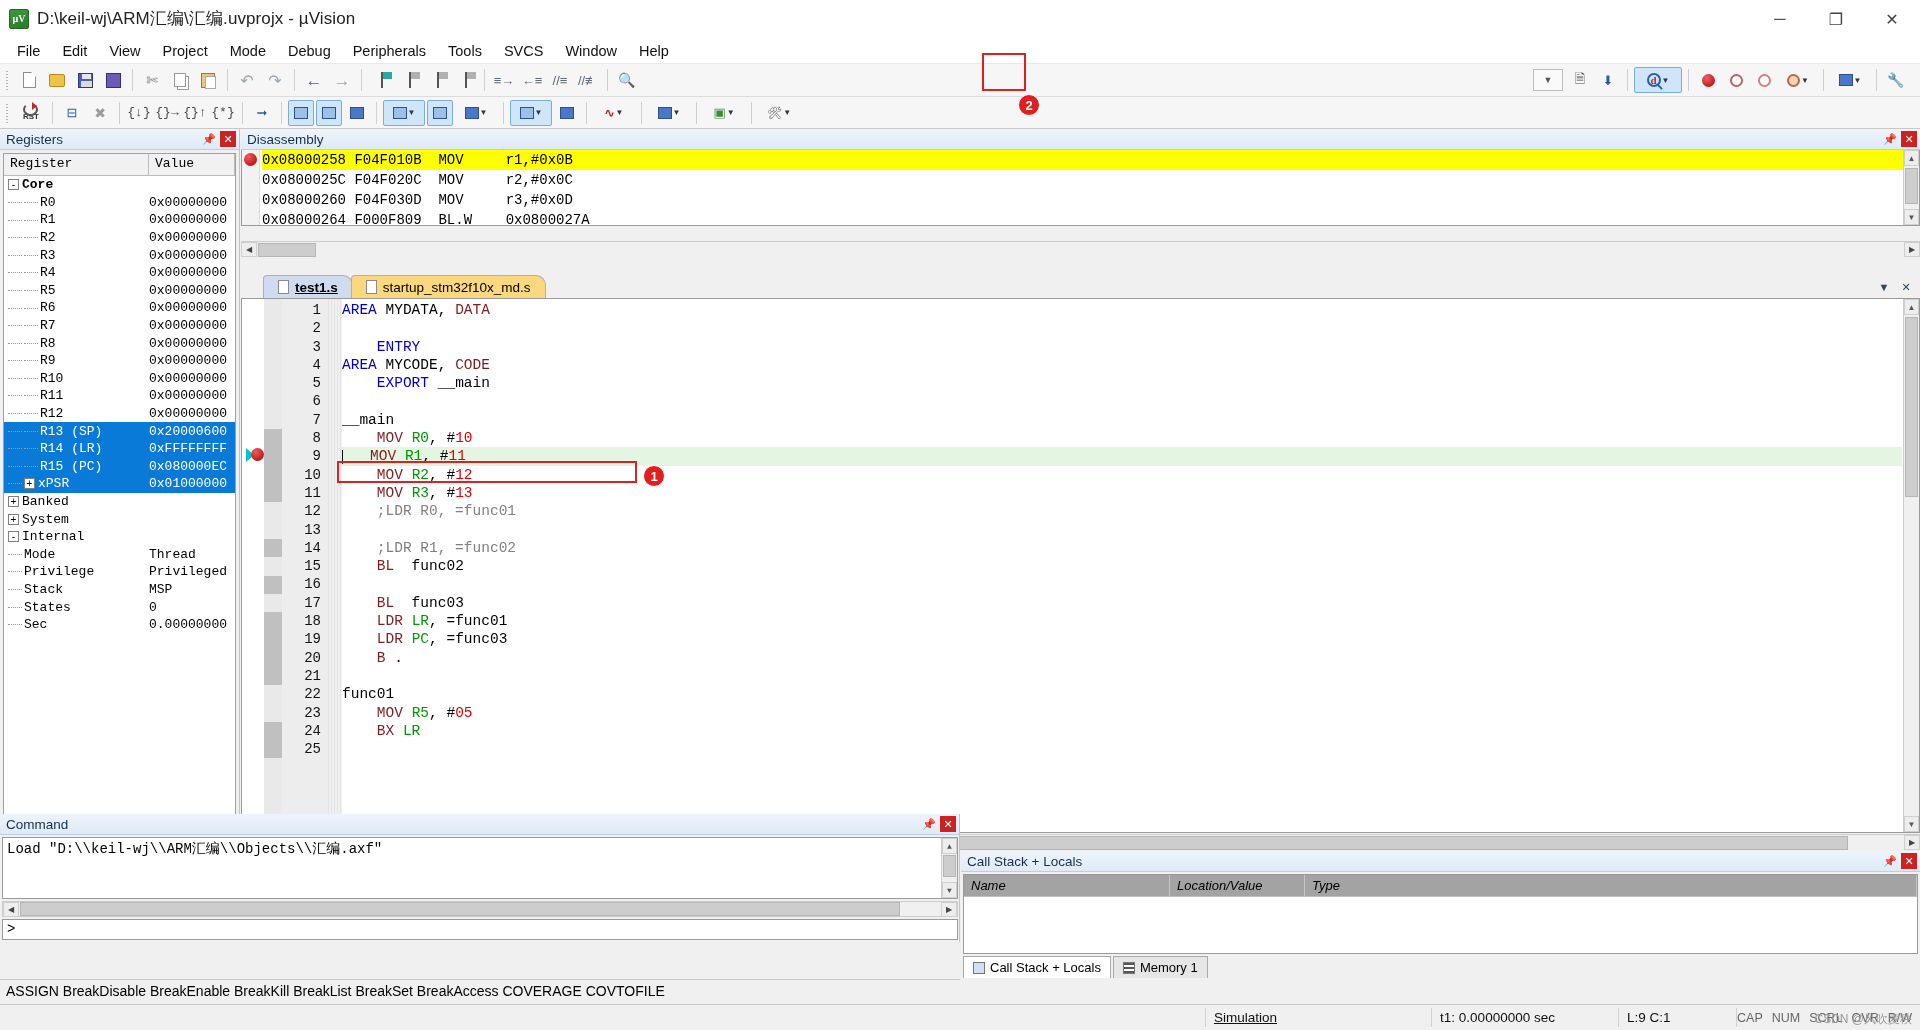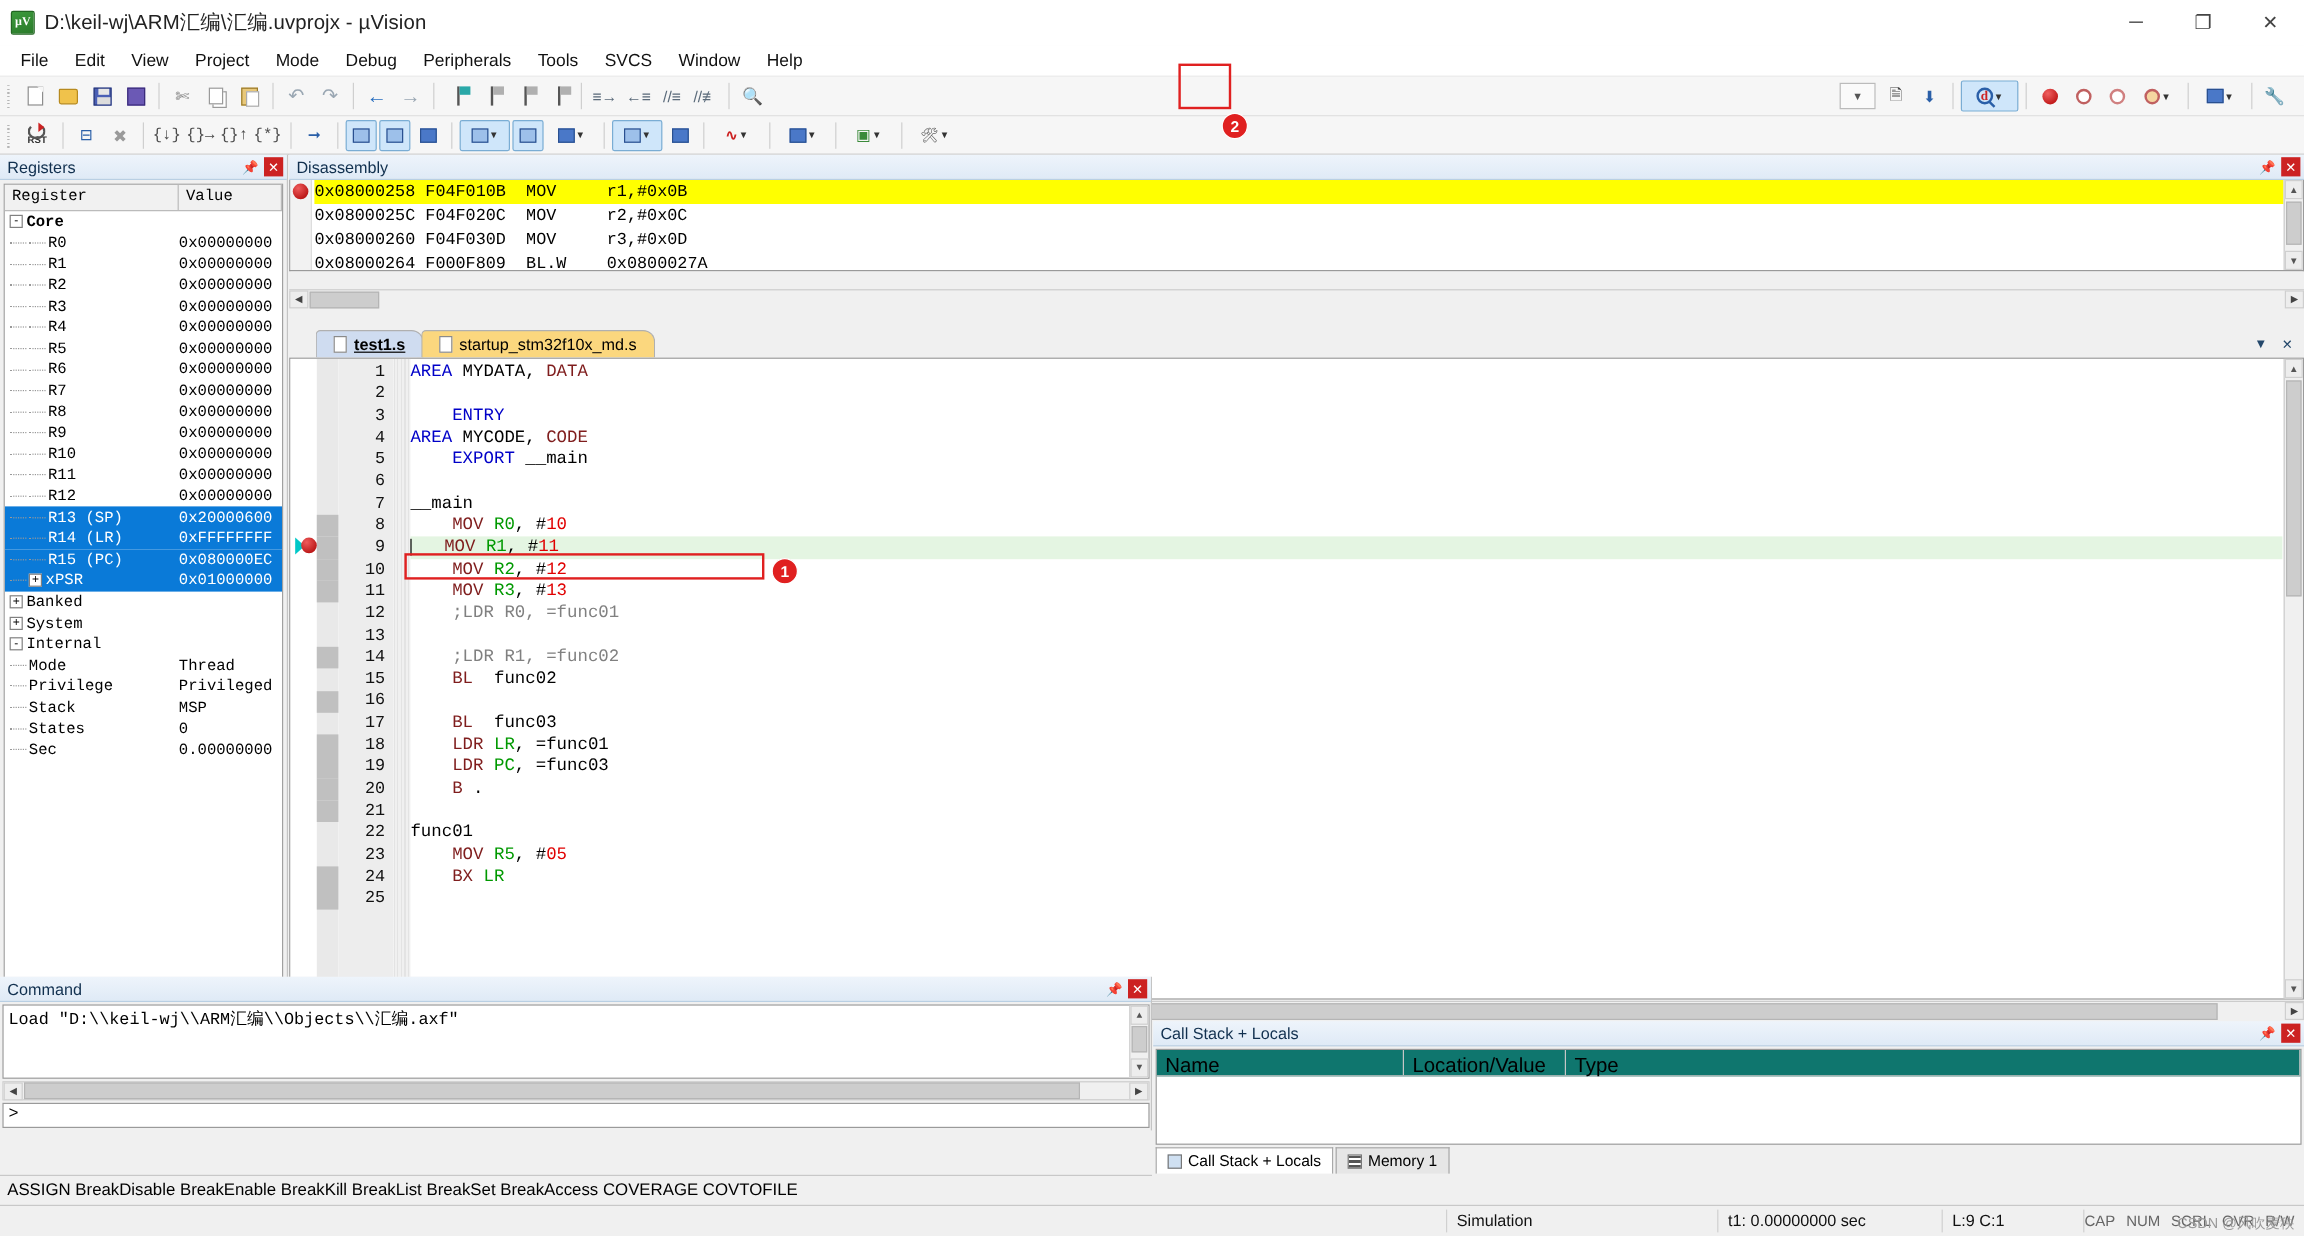--- a/index.html
+++ b/index.html
@@ -232,21 +232,21 @@
     position: absolute; left: 2px; top: 105px; width: 956px; height: 21px; background: #fff;
     border: 1px solid #9a9a9a; font-family: "Liberation Mono", monospace; font-size: 14px;
     padding: 1px 4px; color: #000;
   }
 
   
   .callstack {
     position: absolute; left: 961px; top: 851px; width: 959px; height: 128px; background: #f0f0f0;
   }
   .cs-grid { position:absolute; left:2px; top:23px; width:955px; height:80px; background:#fff; border:1px solid #9a9a9a;}
-  .cs-header { display:flex; height:22px; background:#0f766e; border-bottom:1px solid #c0c0c0; font-size:17px;}
+  .cs-header { display:flex; height:22px; background:#a3a3a3; border-bottom:1px solid #c0c0c0; font-size:13px;font-style:italic;}
   .cs-header > div { padding: 3px 7px; border-right: 1px solid #c6c6c6; }
   .cs-tabs { position:absolute; left:2px; bottom:1px; display:flex; align-items:flex-end; }
   .cs-tab { height:22px; padding:0 9px; display:flex;align-items:center;gap:5px;font-size:13px;
     border:1px solid #a9a9a9; border-bottom:none; background:#e6e6e6; margin-right:2px;}
   .cs-tab.sel{background:#fff;}
 
   
   .cmdlist {
     position: absolute; left: 0; top: 979px; width: 960px; height: 25px;
     background: #f0f0f0; border-top:1px solid #c8c8c8;
@@ -812,21 +812,21 @@
       </div>
       <div class="cs-tab">
         <span class="mini-ic regs"></span>
         <span>Memory 1</span>
       </div>
     </div>
   </div>
 
   <div class="statusbar">
     <div class="sb-cell" style="width:1228px;"></div>
-    <div class="sb-cell" style="width:230px;">Simulation</div>
+    <div class="sb-cell" style="width:230px;text-decoration:underline;">Simulation</div>
     <div class="sb-cell" style="width:190px;">t1: 0.00000000 sec</div>
     <div class="sb-cell" style="width:120px;">L:9 C:1</div>
     <div class="sb-flags">
       <span>CAP</span>
       <span>NUM</span>
       <span>SCRL</span>
       <span>OVR</span>
       <span>R/W</span>
     </div>
   </div>

